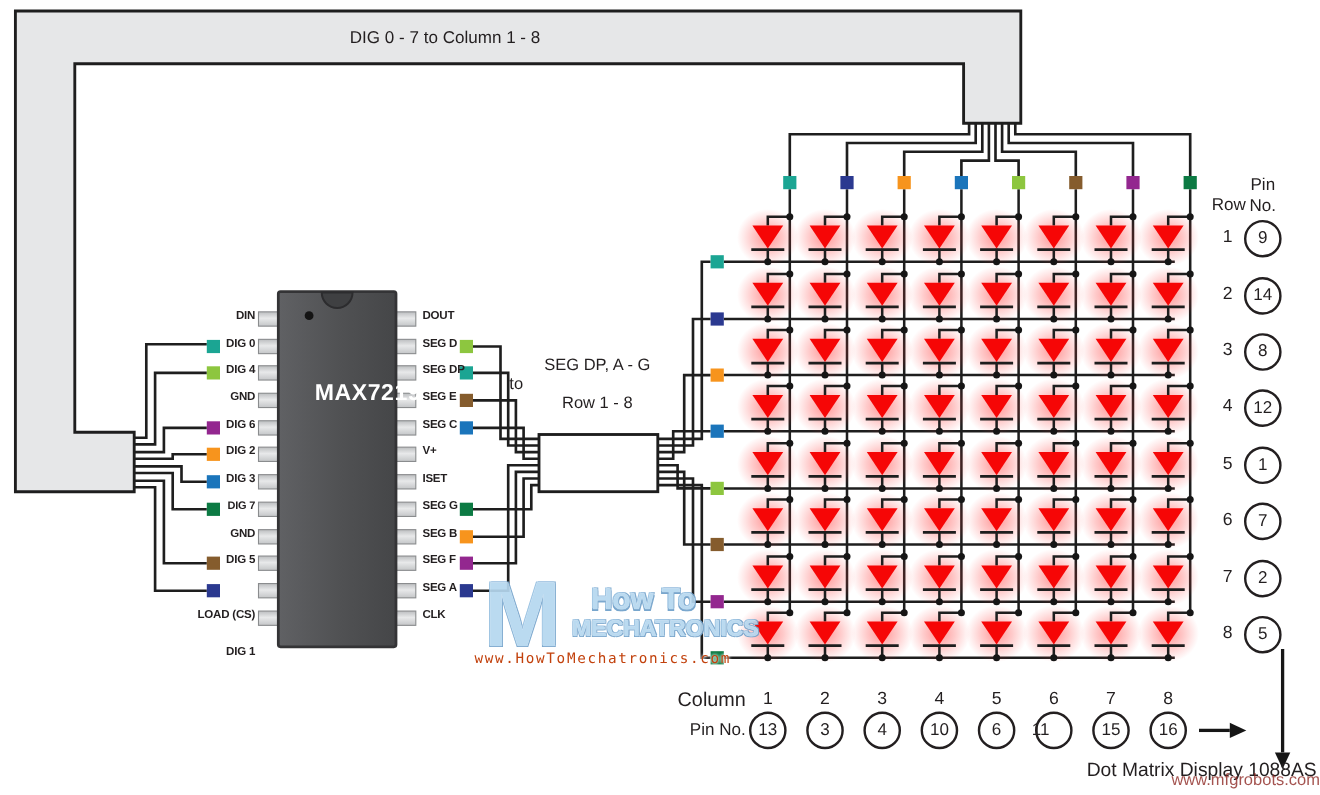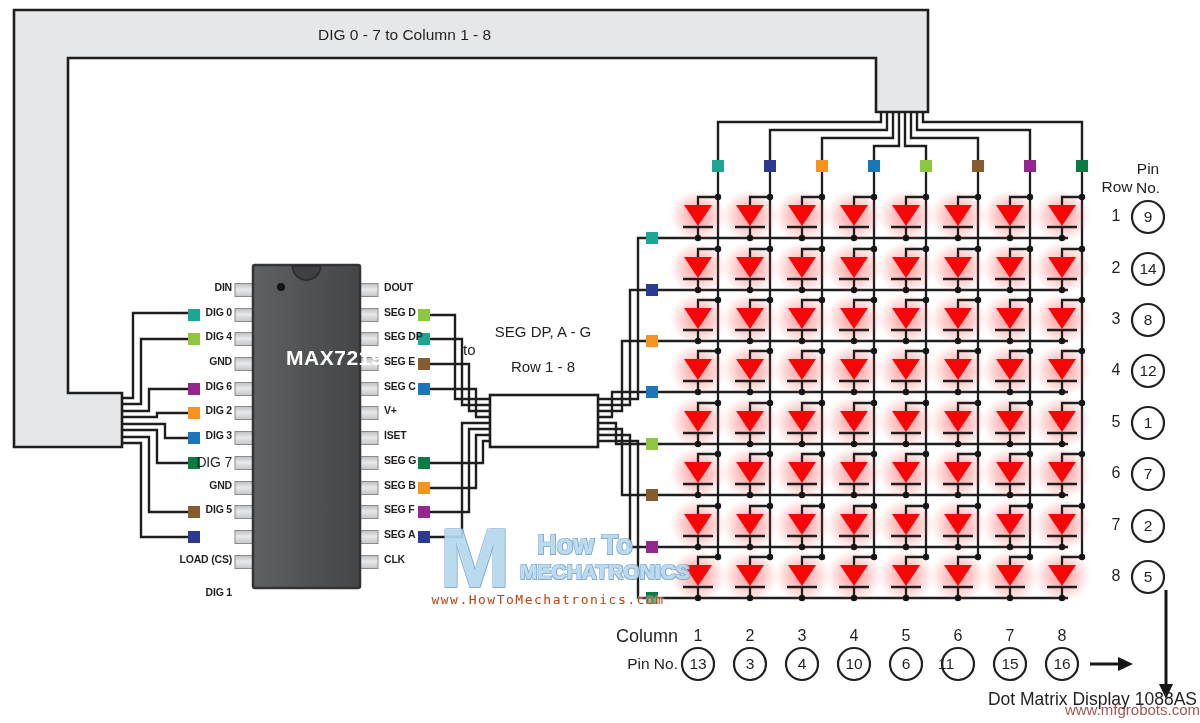--- a/index.html
+++ b/index.html
@@ -798,21 +798,21 @@
     <div class="lbl" style="left: 1128px; top: 517px; width: 40px; text-align: center; font-size: 15.5px;">2</div>
     <div class="lbl" style="left: 1096px; top: 567px; width: 40px; text-align: center; font-size: 16px;">8</div>
     <div class="lbl" style="left: 1128px; top: 568px; width: 40px; text-align: center; font-size: 15.5px;">5</div>
     <div class="lbl" style="right: 968px; top: 282px; font-size: 10.5px; font-weight: 700; letter-spacing: -0.2px;">DIN</div>
     <div class="lbl" style="right: 968px; top: 307px; font-size: 10.5px; font-weight: 700; letter-spacing: -0.2px;">DIG 0</div>
     <div class="lbl" style="right: 968px; top: 331px; font-size: 10.5px; font-weight: 700; letter-spacing: -0.2px;">DIG 4</div>
     <div class="lbl" style="right: 968px; top: 356px; font-size: 10.5px; font-weight: 700; letter-spacing: -0.2px;">GND</div>
     <div class="lbl" style="right: 968px; top: 381px; font-size: 10.5px; font-weight: 700; letter-spacing: -0.2px;">DIG 6</div>
     <div class="lbl" style="right: 968px; top: 405px; font-size: 10.5px; font-weight: 700; letter-spacing: -0.2px;">DIG 2</div>
     <div class="lbl" style="right: 968px; top: 430px; font-size: 10.5px; font-weight: 700; letter-spacing: -0.2px;">DIG 3</div>
-    <div class="lbl" style="right: 968px; top: 455px; font-size: 14px; font-weight: 400; letter-spacing: -0.2px;">DIG 7</div>
+    <div class="lbl" style="right: 968px; top: 455px; font-size: 10px; font-weight: 700; letter-spacing: -0.2px;">DIG 7</div>
     <div class="lbl" style="right: 968px; top: 480px; font-size: 10.5px; font-weight: 700; letter-spacing: -0.2px;">GND</div>
     <div class="lbl" style="right: 968px; top: 504px; font-size: 10.5px; font-weight: 700; letter-spacing: -0.2px;">DIG 5</div>
     <div class="lbl" style="right: 968px; top: 539px; font-size: 10.5px; font-weight: 700; letter-spacing: -0.2px; margin-top: 48px;">DIG 1</div>
     <div class="lbl" style="right: 968px; top: 554px; font-size: 10.5px; font-weight: 700; letter-spacing: -0.2px;">LOAD (CS)</div>
     <div class="lbl" style="left: 384px; top: 282px; font-size: 10.5px; font-weight: 700; letter-spacing: -0.2px;">DOUT</div>
     <div class="lbl" style="left: 384px; top: 307px; font-size: 10.5px; font-weight: 700; letter-spacing: -0.2px;">SEG D</div>
     <div class="lbl" style="left: 384px; top: 331px; font-size: 10.5px; font-weight: 700; letter-spacing: -0.2px;">SEG DP</div>
     <div class="lbl" style="left: 384px; top: 356px; font-size: 10.5px; font-weight: 700; letter-spacing: -0.2px;">SEG E</div>
     <div class="lbl" style="left: 384px; top: 381px; font-size: 10.5px; font-weight: 700; letter-spacing: -0.2px;">SEG C</div>
     <div class="lbl" style="left: 384px; top: 405px; font-size: 10.5px; font-weight: 700; letter-spacing: -0.2px;">V+</div>

